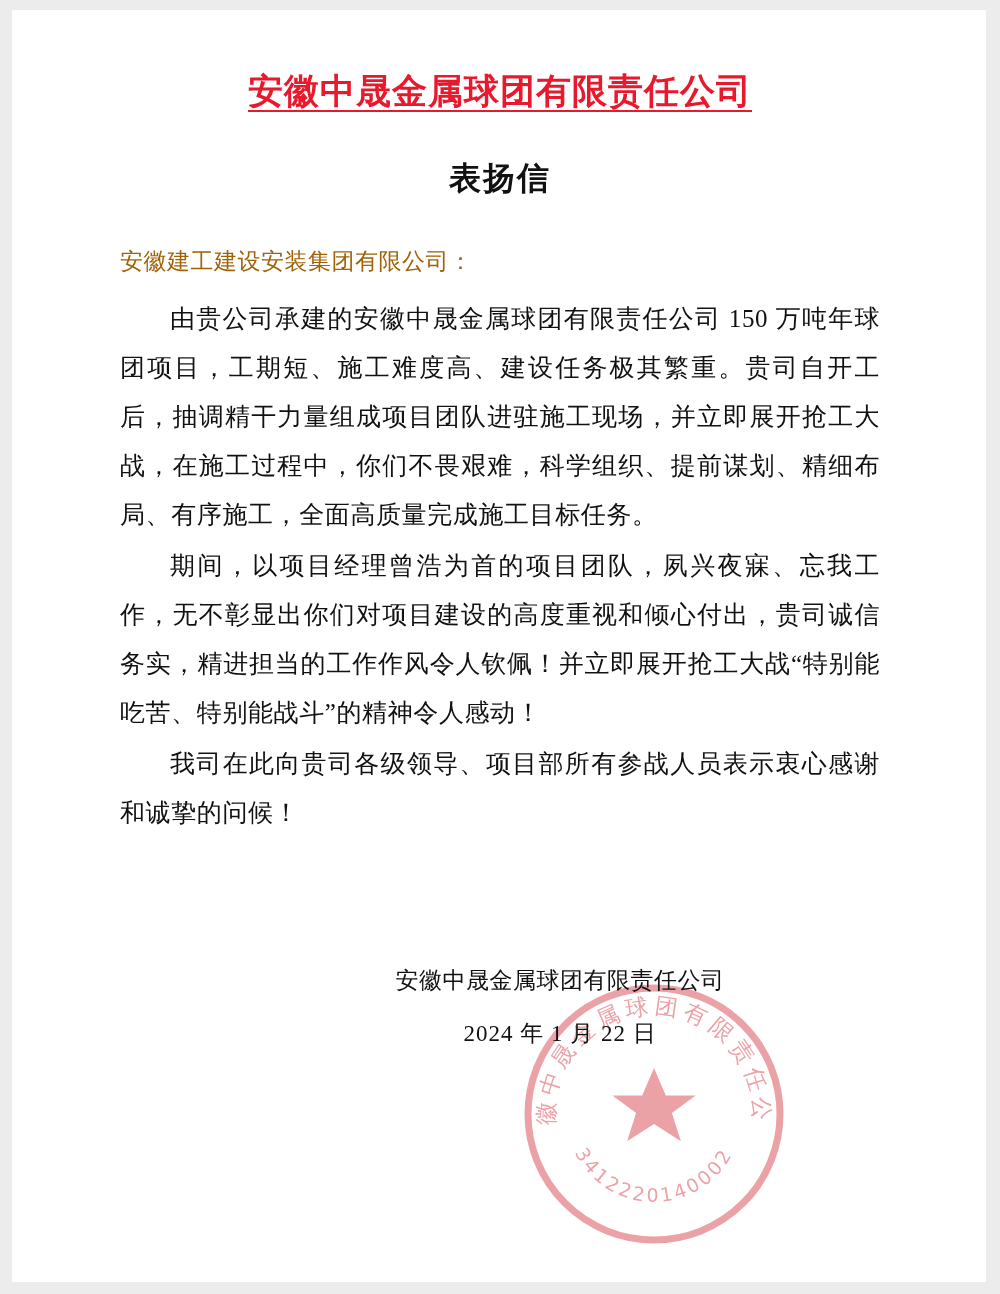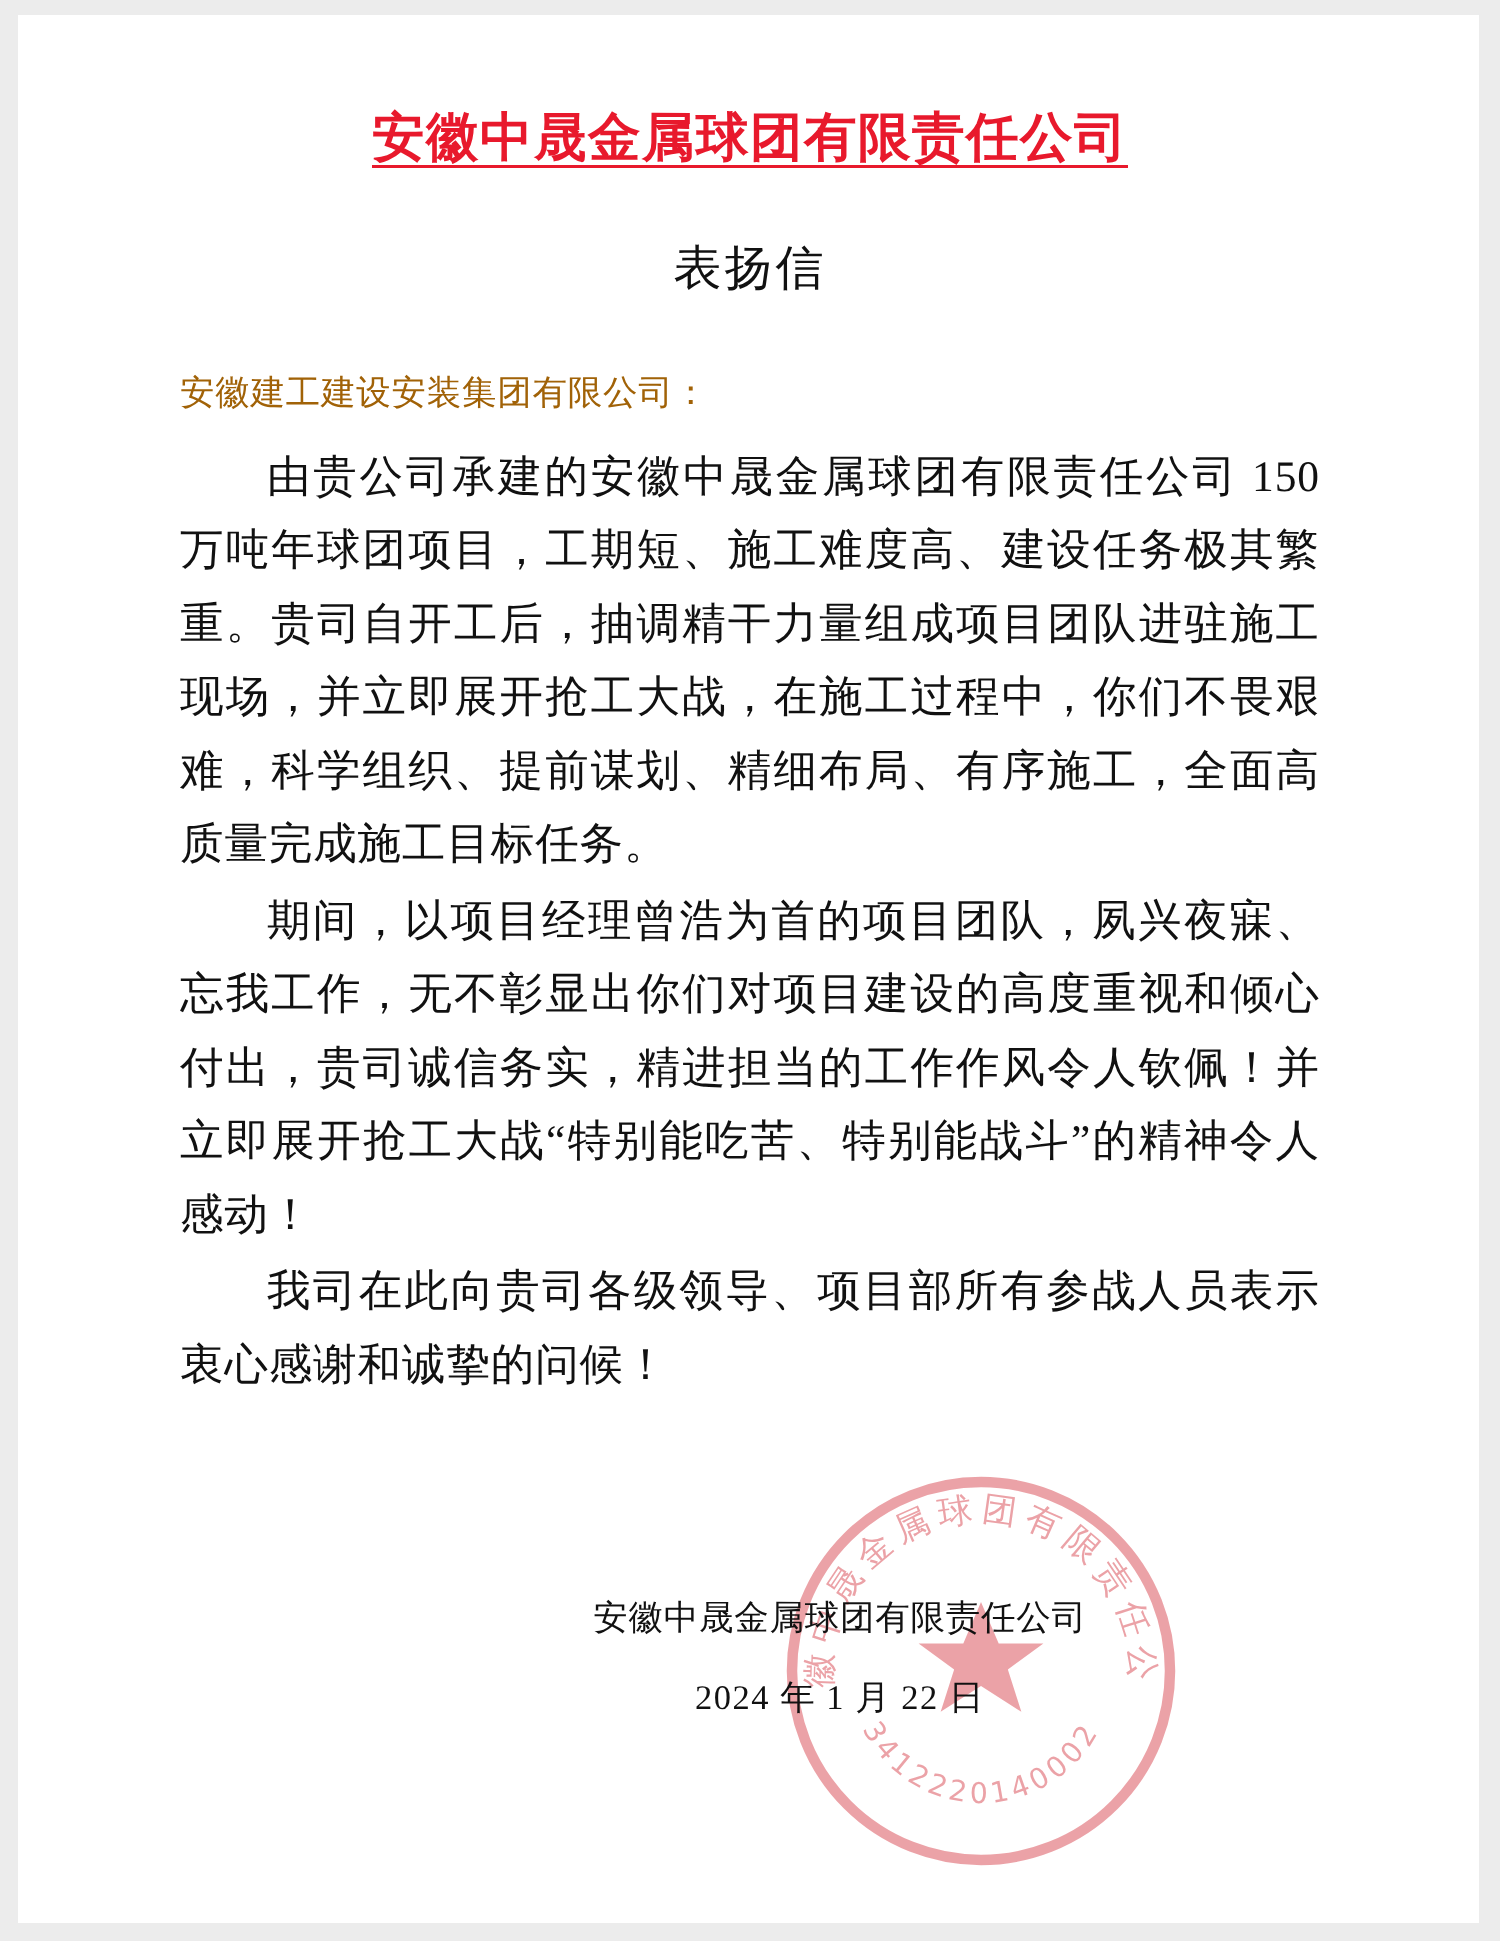--- a/index.html
+++ b/index.html
@@ -48,38 +48,38 @@
     text-decoration: underline;
     text-underline-offset: 7px;
     text-decoration-thickness: 2px;
   }
 
   .doc-title {
     margin-top: 42px;
     text-align: center;
     color: #111;
     font-size: 32px;
-    font-weight: normal;
+    font-weight: bold;
     letter-spacing: 2px;
     font-family: "DejaVu Serif", "Liberation Serif", serif;
   }
 
   .salutation {
     margin-top: 44px;
     font-size: 23px;
     color: #a16207;
     letter-spacing: 0.5px;
     line-height: 1.5;
   }
 
   .body-text {
     margin-top: 14px;
   }
   .para {
-    font-size: 29px;
+    font-size: 25px;
     color: #111;
     line-height: 49px;
     text-indent: 2em;
     letter-spacing: 0.6px;
     text-align: justify;
     text-justify: inter-ideograph;
     margin: 0 0 2px 0;
   }
 
   .signature-block {

